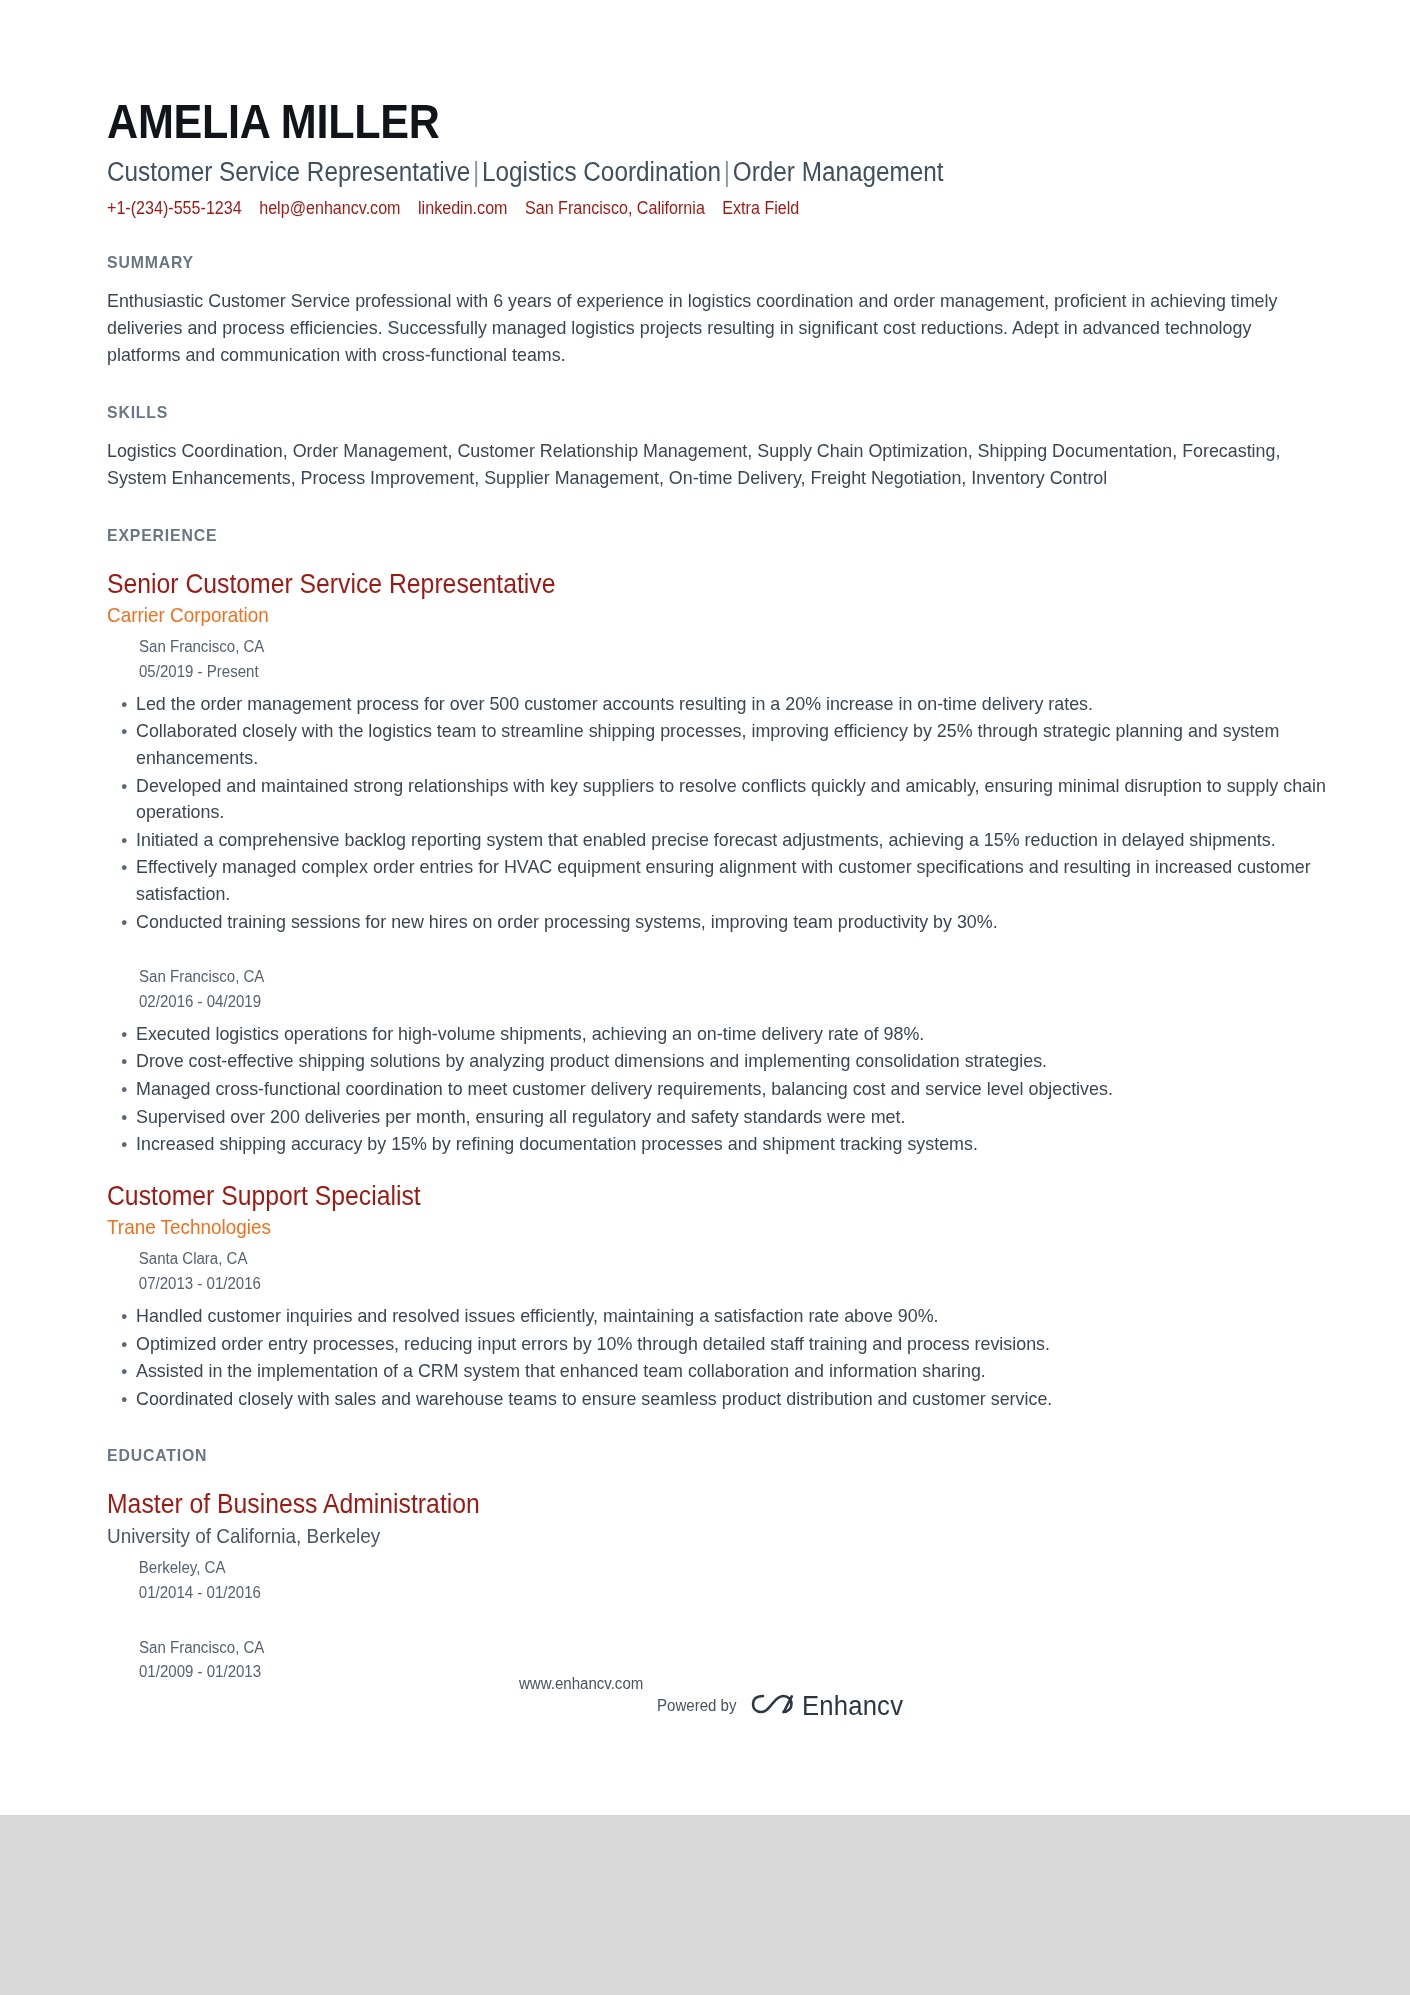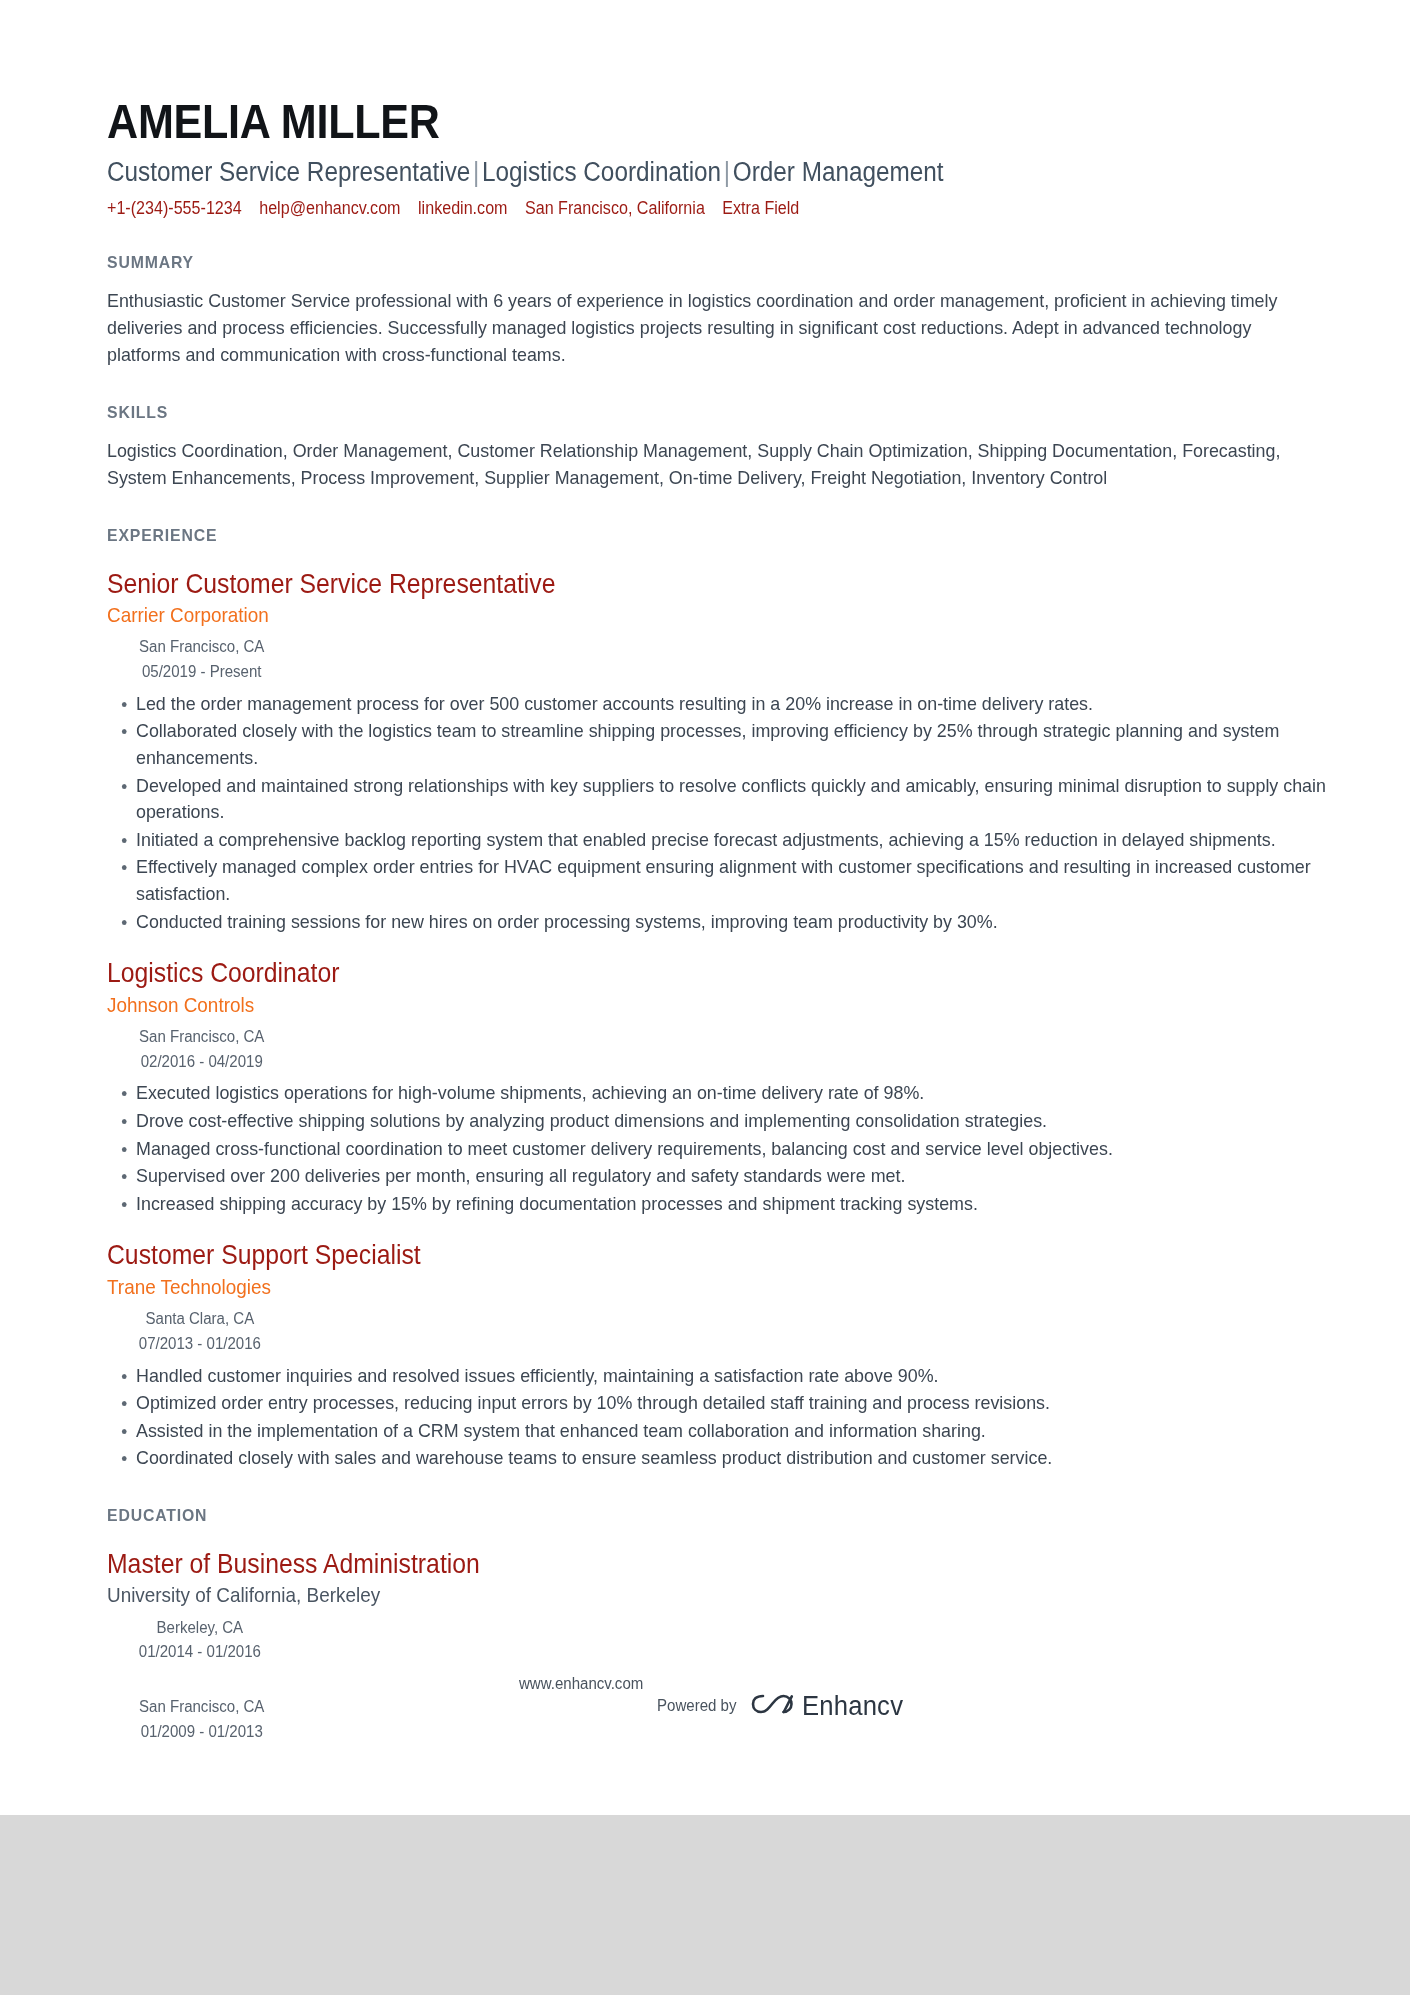--- a/index.html
+++ b/index.html
@@ -89,21 +89,21 @@
   .entry { margin-top: 22px; position: relative; }
   .entry-head {
     display: flex;
     align-items: flex-start;
     justify-content: space-between;
     flex-direction: column;
   }
   .entry-left { flex: 1 1 auto; min-width: 0; }
   .entry-right {
     flex: 0 0 auto;
-    text-align: center;
+    text-align: left;
     padding-top: 8px;
     padding-left: 24px;
   }
   .job-title {
     font-size: 27.5px;
     color: #9c1a13;
     line-height: 1.18;
     transform: scaleX(0.9);
     transform-origin: left center;
     white-space: nowrap;
@@ -251,24 +251,20 @@
           <li>Collaborated closely with the logistics team to streamline shipping processes, improving efficiency by 25% through strategic planning and system enhancements.</li>
           <li>Developed and maintained strong relationships with key suppliers to resolve conflicts quickly and amicably, ensuring minimal disruption to supply chain operations.</li>
           <li>Initiated a comprehensive backlog reporting system that enabled precise forecast adjustments, achieving a 15% reduction in delayed shipments.</li>
           <li>Effectively managed complex order entries for HVAC equipment ensuring alignment with customer specifications and resulting in increased customer satisfaction.</li>
           <li>Conducted training sessions for new hires on order processing systems, improving team productivity by 30%.</li>
         </ul>
       </div>
 
       <div class="entry">
         <div class="entry-head">
-          <div class="entry-left">
-            <div class="job-title">Logistics Coordinator</div>
-            <div class="company">Johnson Controls</div>
-          </div>
           <div class="entry-right">
             <div class="meta-loc">San Francisco, CA</div>
             <div class="meta-date">02/2016 - 04/2019</div>
           </div>
         </div>
         <ul class="bullets">
           <li>Executed logistics operations for high-volume shipments, achieving an on-time delivery rate of 98%.</li>
           <li>Drove cost-effective shipping solutions by analyzing product dimensions and implementing consolidation strategies.</li>
           <li>Managed cross-functional coordination to meet customer delivery requirements, balancing cost and service level objectives.</li>
           <li>Supervised over 200 deliveries per month, ensuring all regulatory and safety standards were met.</li>

